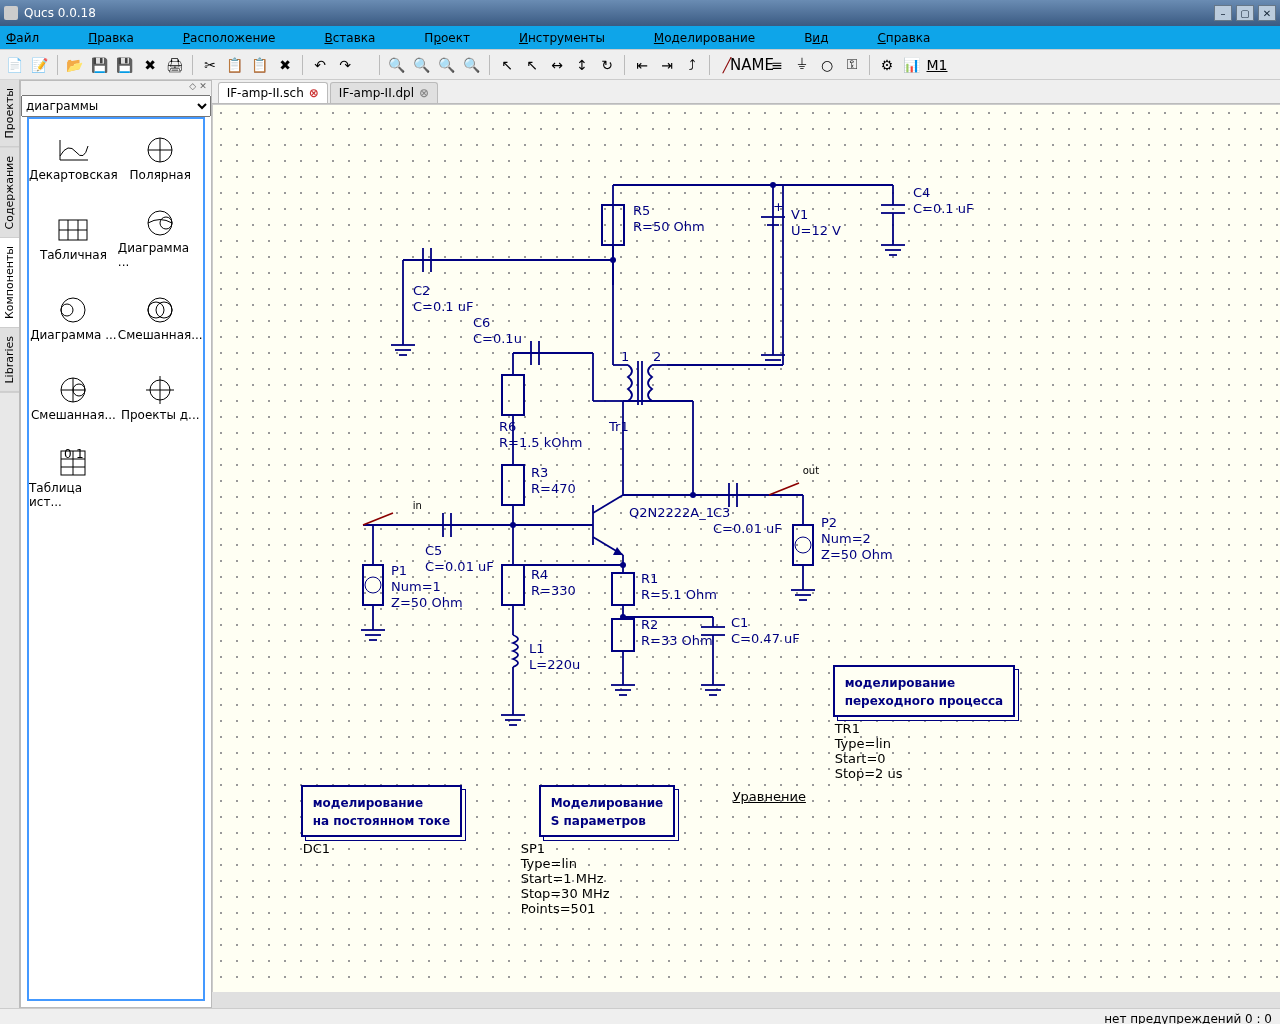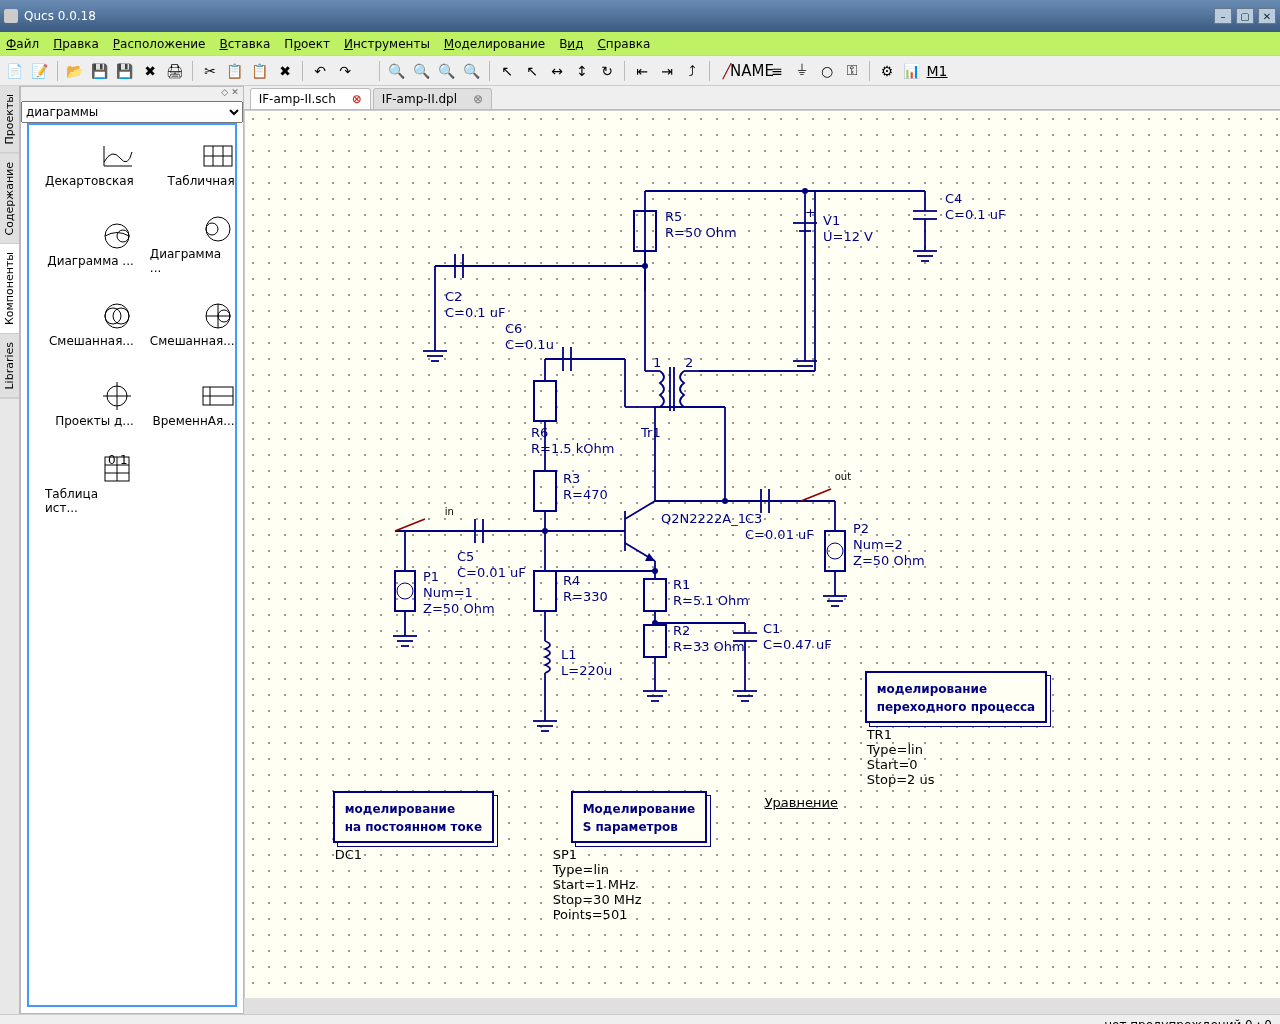--- a/index.html
+++ b/index.html
@@ -1,40 +1,40 @@
 <!DOCTYPE html>
 <html><head>
 <meta charset="utf-8">
 <style>
 * { margin:0; padding:0; box-sizing:border-box; font-family:"DejaVu Sans",Arial,sans-serif; font-size:12px; }
 body { background:#e8e8e8; width:1280px; height:1024px; overflow:hidden; }
-.titlebar { height:32px; background:linear-gradient(to bottom,#6a8cb3,#3a5a82); color:#fff; display:flex; align-items:center; padding:0 4px; }
+.titlebar { height:26px; background:linear-gradient(to bottom,#6a8cb3,#3a5a82); color:#fff; display:flex; align-items:center; padding:0 4px; }
 .titlebar .icon { width:14px; height:14px; background:#ccc; border-radius:2px; margin-right:6px; }
 .titlebar .spacer { flex:1; }
 .titlebar .wbtn { width:18px; height:16px; background:#bcd; margin-left:4px; border:1px solid #678; display:flex; align-items:center; justify-content:center; font-size:10px; color:#123; cursor:pointer; }
-.menubar { height:24px; background:#bef264; display:flex; align-items:center; padding:0 6px; border-bottom:1px solid #ccc; }
+.menubar { height:24px; background:#0ea5e9; display:flex; align-items:center; padding:0 6px; border-bottom:1px solid #ccc;gap:35px; }
 .menubar span { margin-right:14px; cursor:pointer; }
 .menubar span u { text-decoration:underline; }
 .toolbar { height:30px; background:#efefef; display:flex; align-items:center; padding:0 4px; border-bottom:1px solid #ccc; gap:3px; }
 .tbtn { width:22px; height:22px; border:1px solid transparent; display:flex; align-items:center; justify-content:center; cursor:pointer; font-size:14px; }
 .sep { width:1px; height:20px; background:#bbb; margin:0 3px; }
 .workspace { display:flex; height:calc(100% - 22px - 24px - 30px - 20px); }
 .sidetabs { width:22px; background:#e8e8e8; display:flex; flex-direction:column; border-right:1px solid #bbb; }
 .sidetab { writing-mode:vertical-lr; transform:rotate(180deg); padding:8px 3px; cursor:pointer; border-top:1px solid #bbb; background:#e0e0e0; font-size:11px; }
 .sidetab.active { background:#fff; }
 .panel { width:292px; background:#fff; border:1px solid #bbb; display:flex; flex-direction:column; }
 .panel-head { height:14px; background:#efefef; display:flex; justify-content:flex-end; font-size:9px; padding-right:4px; color:#666;}
 .panel select { margin:0; height:22px; }
 .diag-grid { flex:1; display:grid; grid-template-columns:1fr 1fr; grid-auto-rows:80px; border:2px solid #49f; margin:0 6px 6px 6px; overflow:auto; }
-.diag-item { display:flex; flex-direction:column; align-items:flex-end; justify-content:center; font-size:11px; cursor:pointer;margin-left:16px; }
+.diag-item { display:flex; flex-direction:column; align-items:center; justify-content:center; font-size:11px; cursor:pointer; }
 .diag-item .dico { width:34px; height:28px; margin-bottom:4px; display:flex; align-items:center; justify-content:center; color:#000; }
 .diag-item .dico svg { overflow:visible; }
 .main { flex:1; display:flex; flex-direction:column; }
 .filetabs { height:24px; background:#efefef; display:flex; align-items:flex-end; padding-left:6px; border-bottom:1px solid #bbb; gap:2px; }
-.filetab { background:#e0e0e0; border:1px solid #bbb; border-bottom:none; padding:3px 8px; display:flex; align-items:center; gap:16px; cursor:pointer; border-radius:3px 3px 0 0;}
+.filetab { background:#e0e0e0; border:1px solid #bbb; border-bottom:none; padding:3px 8px; display:flex; align-items:center; gap:5px; cursor:pointer; border-radius:3px 3px 0 0;}
 .filetab.active { background:#fff; }
 .closex { color:#c33; font-weight:bold; cursor:pointer; }
 .canvas-wrap { flex:1; overflow:auto; position:relative; background:#fff; }
 .canvas { width:1200px; height:940px; position:relative; background:#fffff3; background-image:radial-gradient(#999 .9px, transparent .9px); background-size:16px 16px; border:1px solid #ccc; }
 .schem { position:absolute; color:#000080; font-family:"DejaVu Sans",Arial,sans-serif; font-size:13px; }
 .schem text { fill:#000080; font-size:13px; font-family:inherit; }
 .schem .wire { stroke:#000080; stroke-width:1.8; fill:none; }
 .schem .dot { fill:#000080; }
 .schem .pin { stroke:#8b0000; stroke-width:1.8; }
 .schem .gnd { stroke:#000080; stroke-width:1.8; fill:none; }
@@ -132,20 +132,30 @@
         <div class="dico">
             <svg width="34" height="24">
               <path d="M4 2 V22 H32" stroke="#000" fill="none"></path>
               <path d="M4 18 Q12 4 20 14 T32 8" stroke="#000" fill="none"></path>
             </svg>
           </div>
         <span>Декартовская</span>
       </div>
       <div class="diag-item">
         <div class="dico">
+            <svg width="28" height="28">
+              <circle cx="14" cy="14" r="12" stroke="#000" fill="none"></circle>
+              <line x1="14" y1="2" x2="14" y2="26" stroke="#000"></line>
+              <line x1="2" y1="14" x2="26" y2="14" stroke="#000"></line>
+            </svg>
+          </div>
+        <span>Полярная</span>
+      </div>
+      <div class="diag-item">
+        <div class="dico">
             <svg width="30" height="22">
               <rect x="1" y="1" width="28" height="20" stroke="#000" fill="none"></rect>
               <line x1="10" y1="1" x2="10" y2="21" stroke="#000"></line>
               <line x1="20" y1="1" x2="20" y2="21" stroke="#000"></line>
               <line x1="1" y1="11" x2="29" y2="11" stroke="#000"></line>
             </svg>
           </div>
         <span>Табличная</span>
       </div>
       <div class="diag-item">
@@ -190,30 +200,20 @@
       </div>
       <div class="diag-item">
         <div class="dico">
             <svg width="28" height="28">
               <line x1="14" y1="0" x2="14" y2="28" stroke="#000"></line>
               <line x1="0" y1="14" x2="28" y2="14" stroke="#000"></line>
               <circle cx="14" cy="14" r="10" stroke="#000" fill="none"></circle>
             </svg>
           </div>
         <span>Проекты д...</span>
-      </div>
-      <div class="diag-item">
-        <div class="dico">
-            <svg width="32" height="20">
-              <rect x="1" y="1" width="30" height="18" stroke="#000" fill="none"></rect>
-              <line x1="1" y1="10" x2="31" y2="10" stroke="#000"></line>
-              <line x1="8" y1="1" x2="8" y2="19" stroke="#000"></line>
-            </svg>
-          </div>
-        <span>ВременнАя...</span>
       </div>
       <div class="diag-item">
         <div class="dico">
             <svg width="26" height="26">
               <rect x="1" y="1" width="24" height="24" stroke="#000" fill="none"></rect>
               <line x1="13" y1="1" x2="13" y2="25" stroke="#000"></line>
               <line x1="1" y1="9" x2="25" y2="9" stroke="#000"></line>
               <line x1="1" y1="17" x2="25" y2="17" stroke="#000"></line>
               <text x="4" y="8" font-size="7">0</text>
               <text x="16" y="8" font-size="7">1</text>

